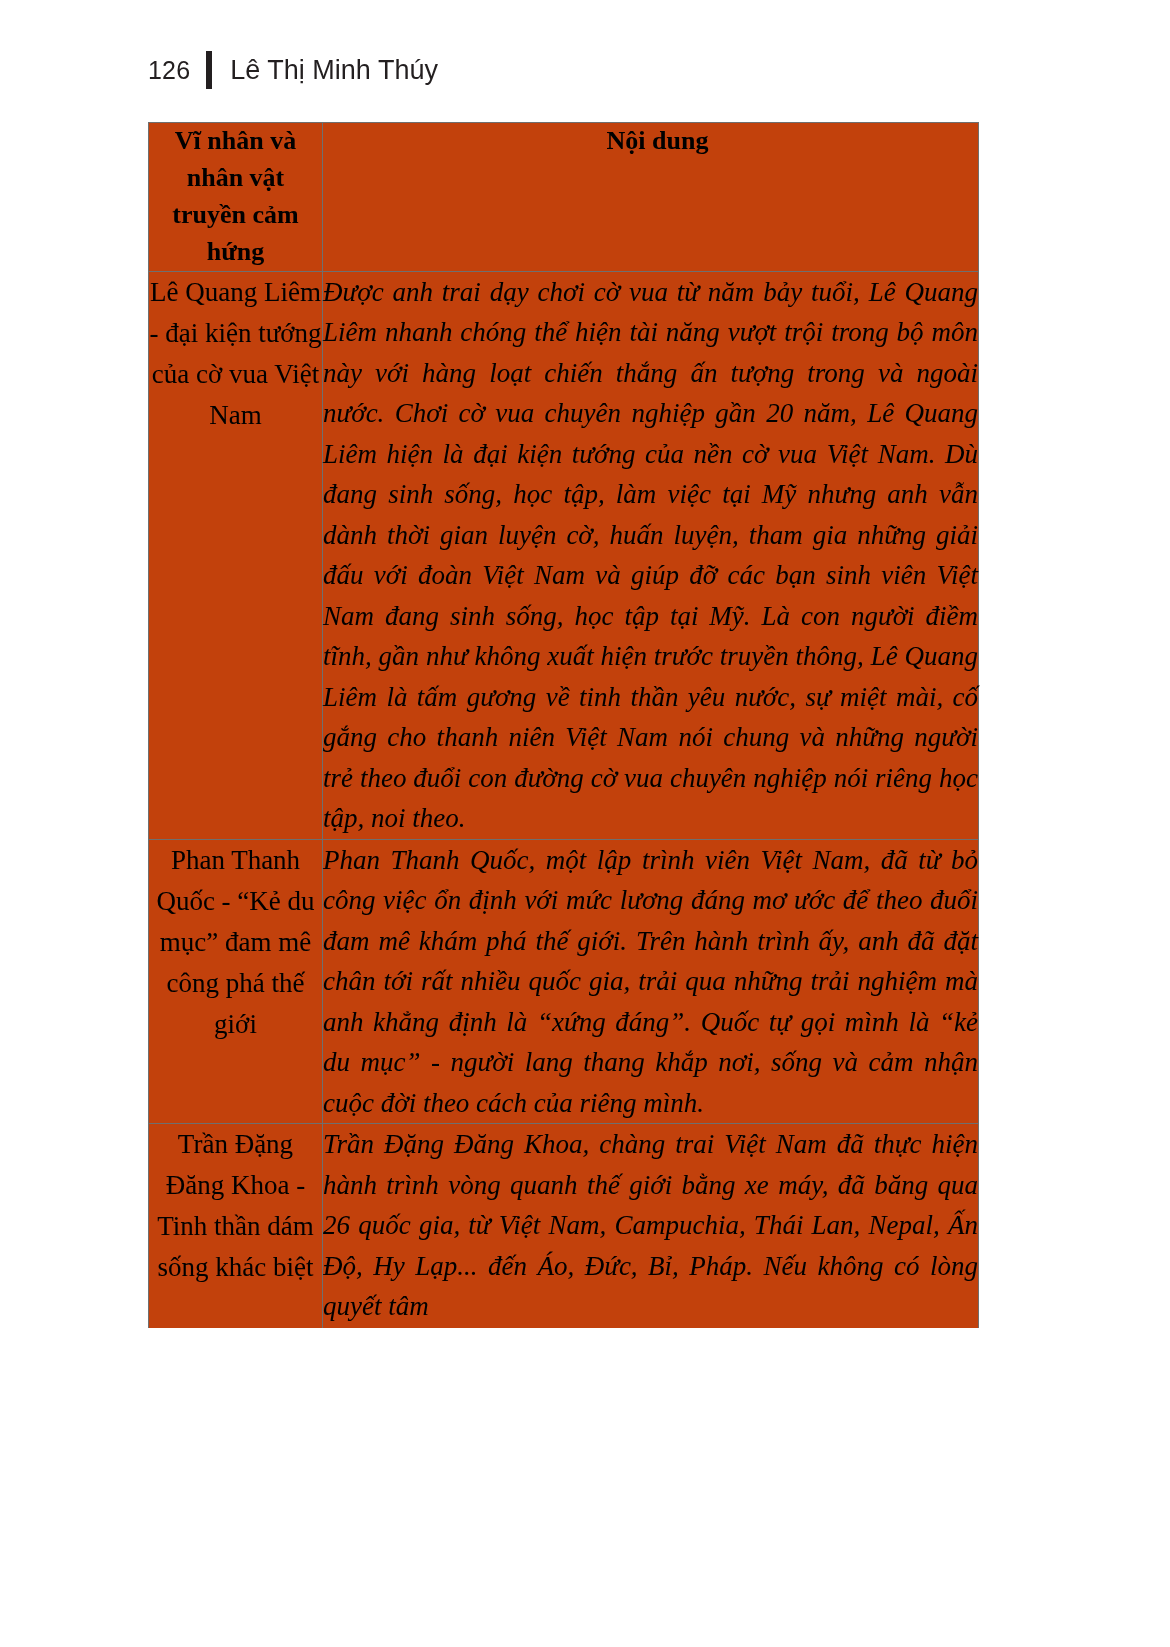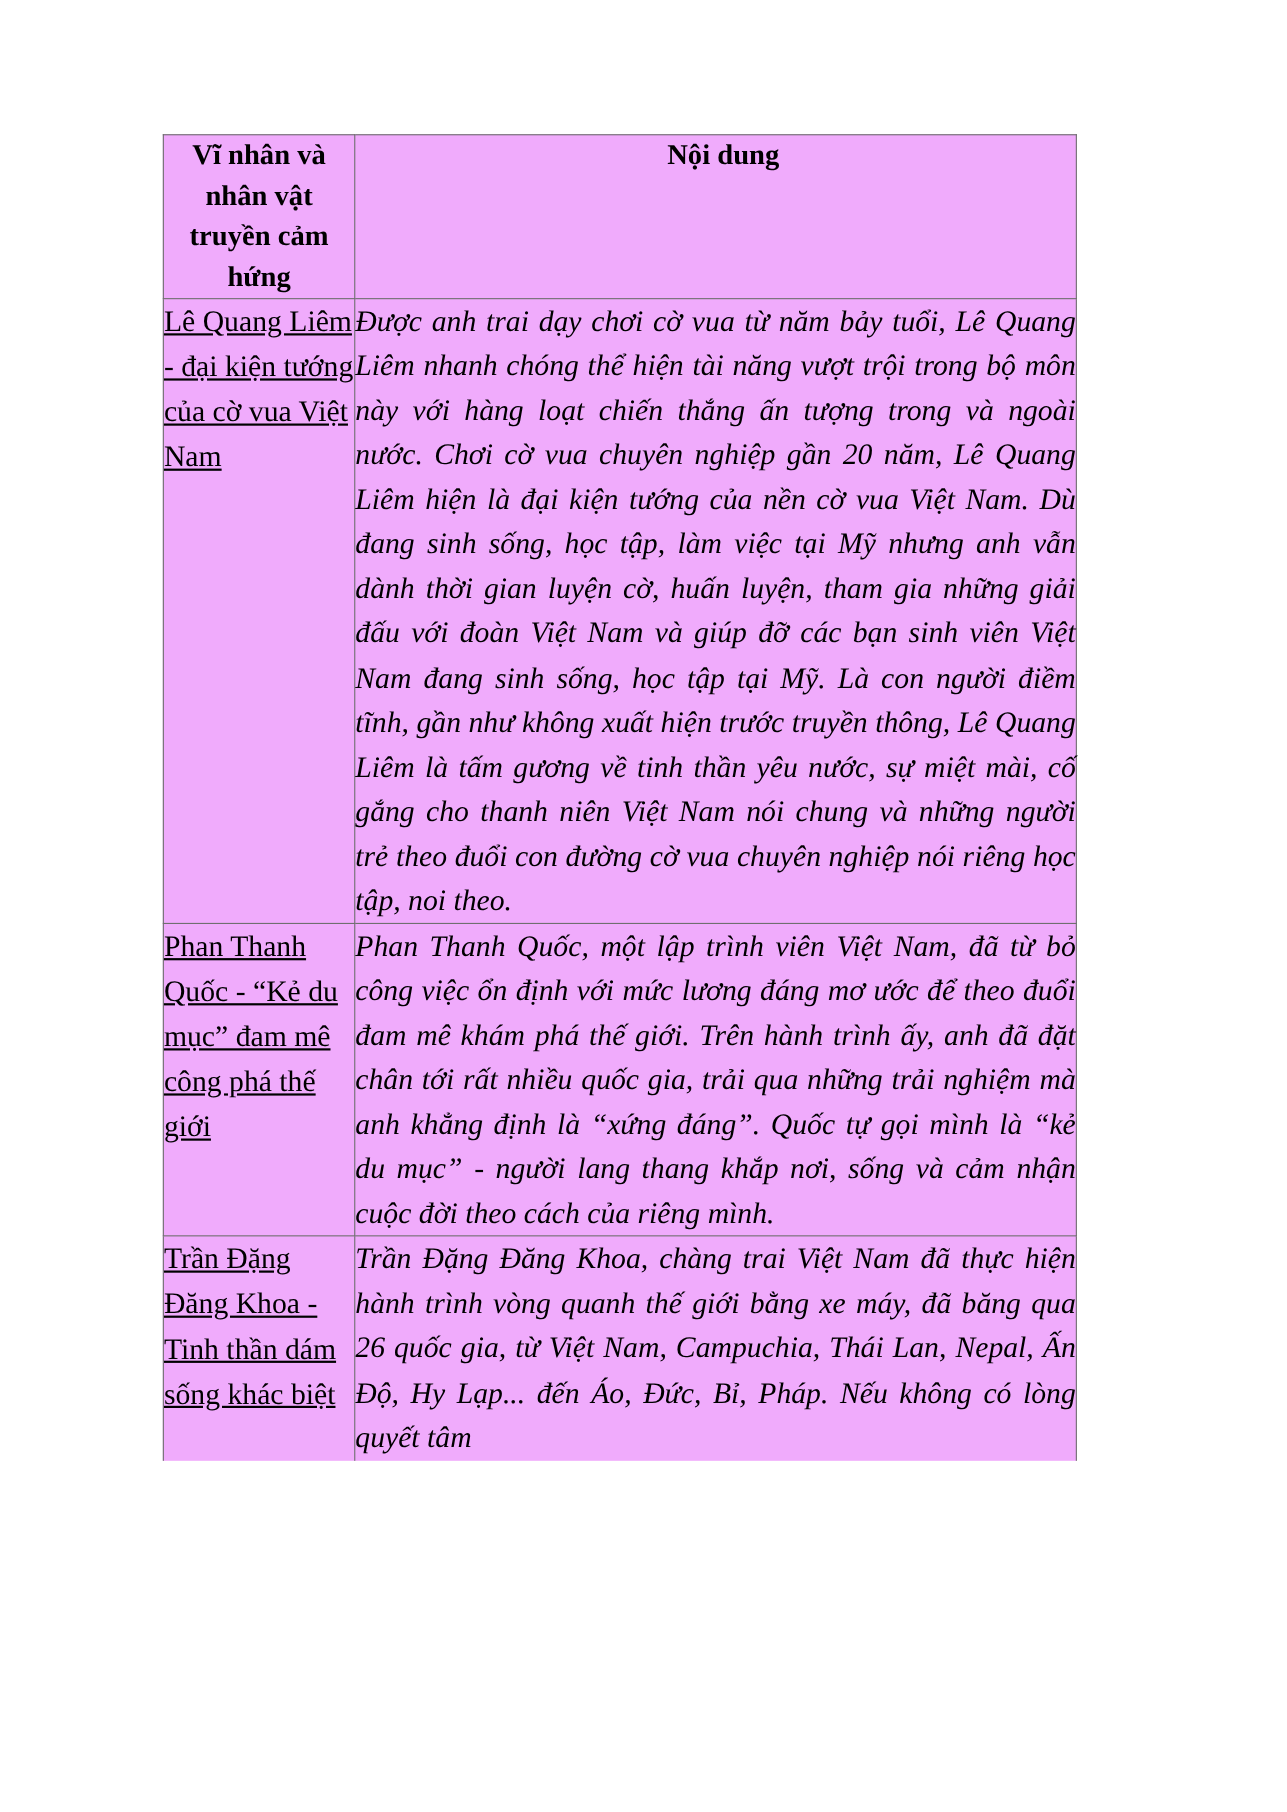--- a/index.html
+++ b/index.html
@@ -55,21 +55,21 @@
   .tbl-wrap {
     position: absolute;
     left: 148px;
     top: 122px;
     width: 830px;
   }
   table.content-table {
     border-collapse: collapse;
     width: 830px;
     table-layout: fixed;
-    background: #f0abfc;
+    background: #c2410c;
   }
   table.content-table td,
   table.content-table th {
     border: 1.4px solid #6f6f6f;
     vertical-align: top;
     padding: 0;
   }
   col.c1 { width: 174px; }
   col.c2 { width: 656px; }
 
@@ -81,43 +81,47 @@
     padding: 22px 14px 22px 14px;
     vertical-align: middle;
   }
   th.hd.hd-left  { padding-left: 16px; padding-right: 16px; }
   th.hd.hd-right { padding-left: 32px; padding-right: 18px; }
 
   td.name-cell {
     font-size: 27px;
     line-height: 1.52;
     padding: 14px 8px 16px 14px;
-    text-align: left;
+    text-align: center;
     hyphens: none;
-    text-decoration: underline;
   }
   td.body-cell {
     font-size: 27px;
     line-height: 1.50;
     padding: 14px 16px 16px 16px;
     text-align: justify;
     text-justify: inter-word;
     hyphens: none;
     font-style: italic;
   }
   .last-row td { border-bottom: none; }
   .clip-last {
     overflow: hidden;
   }
 </style>
 </head>
 <body style="background: rgb(242, 242, 242);">
 
 <div class="page" style="background: rgb(255, 255, 255);">
 
+  <div class="running-head">
+    <span class="folio" style="color: rgb(35, 31, 32);">126</span>
+    <span class="head-rule" style="background: rgb(35, 31, 32);"></span>
+    <span class="head-title" style="color: rgb(35, 31, 32);">Lê Thị Minh Thúy</span>
+  </div>
 
   <div class="tbl-wrap">
     <table class="content-table">
       <colgroup>
         <col class="c1">
         <col class="c2">
       </colgroup>
       <thead>
         <tr>
           <th class="hd hd-left" style="border-color: rgb(111, 111, 111);">Vĩ nhân và nhân vật truyền cảm hứng</th>

